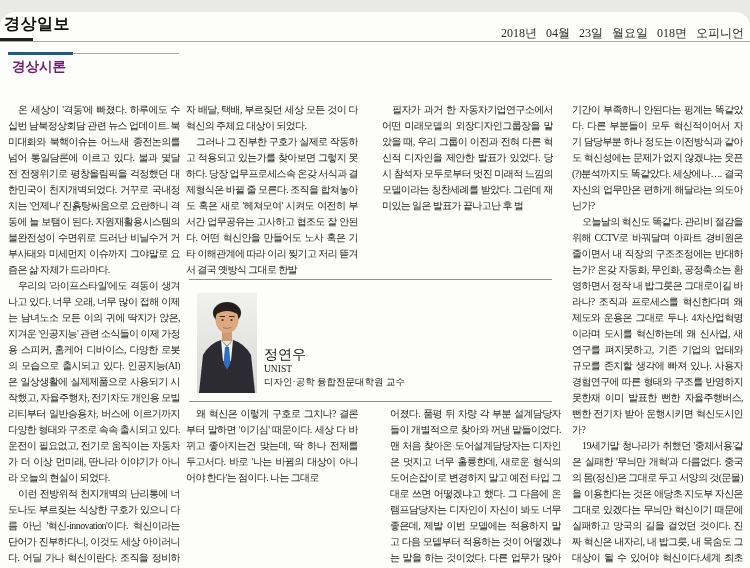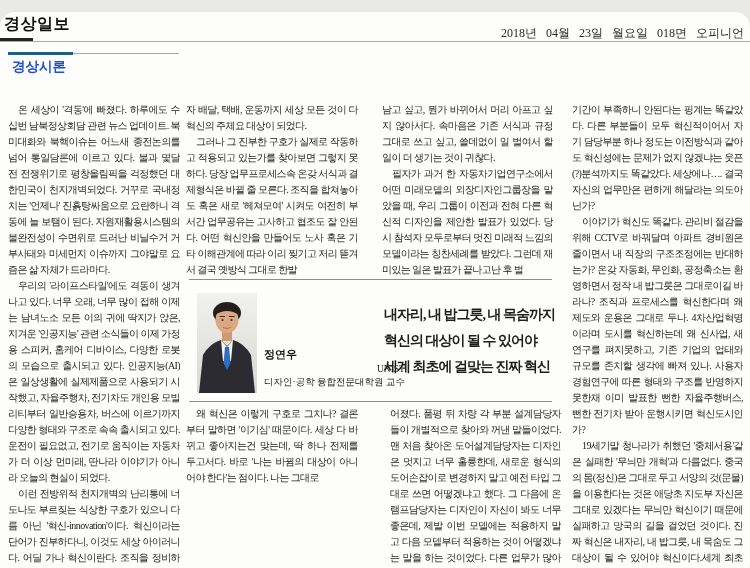--- a/index.html
+++ b/index.html
@@ -19,21 +19,21 @@
     position:absolute;right:6px;top:13px;font-size:12px;color:#2a2a2a;
     word-spacing:6px;letter-spacing:0px;
   }
   .header-rule{position:absolute;left:0;top:29px;width:750px;height:1px;background:#aaaaa6;}
   .header-rule-accent{position:absolute;left:0;top:26px;width:33px;height:3px;background:#222;}
   
   .section-bar-blue{position:absolute;left:8px;top:40px;width:65px;height:3px;}
   .section-bar-gray{position:absolute;left:73px;top:41px;width:106px;height:1px;background:#a8a8a4;}
   .section-label{
     position:absolute;left:12px;top:46px;font-family:"Liberation Sans","DejaVu Sans",sans-serif;
-    font-weight:bold;font-size:13.5px;color:#1d4ed8;
+    font-weight:bold;font-size:13.5px;color:#701a75;
   }
   
   .headline{
     position:absolute;left:194px;top:40px;width:420px;
     font-weight:bold;font-size:23px;letter-spacing:-1px;word-spacing:2px;color:#0e0e0e;
     white-space:nowrap;
   }
   
   .col{
     position:absolute;overflow:hidden;
@@ -48,22 +48,22 @@
   .col2-bot{left:186px;top:394px;width:172px;height:174px;}
   .col3-top{left:382px;top:90px;width:171px;height:176px;}
   .col3-bot{left:390px;top:394px;width:171px;height:174px;}
   .col4{left:572px;top:90px;width:171px;height:478px;}
   
   .block-rule{position:absolute;height:1px;background:#8d8d89;}
   .rule-top{left:189px;top:267px;width:363px;}
   .rule-bottom{left:189px;top:389px;width:363px;}
   .author-photo{position:absolute;left:197px;top:281px;width:60px;height:100px;}
   .author-caption{position:absolute;left:264px;top:336px;line-height:13px;}
-  .author-name{font-weight:bold;font-size:11px;color:#161616;}
-  .author-affil{font-size:9.5px;color:#222;margin-top:2px;text-align:right;}
+  .author-name{font-weight:normal;font-size:14px;color:#161616;}
+  .author-affil{font-size:9.5px;color:#222;margin-top:2px;}
   .author-title{font-size:9.5px;color:#222;text-align:center;}
   .pull-quote{
     position:absolute;left:384px;top:290px;width:170px;
     font-weight:bold;font-size:14px;line-height:26px;letter-spacing:-1px;color:#1e1e1e;
     white-space:nowrap;
   }
 </style>
 </head>
 <body>
 
@@ -79,40 +79,39 @@
   <div class="section-label">경상시론</div>
 
 
   <div class="col col1">
     <p class="indent">온 세상이 '격동'에 빠졌다. 하루에도 수십번 남북정상회담 관련 뉴스 업데이트. 북미대화와 북핵이슈는 어느새 종전논의를 넘어 통일담론에 이르고 있다. 불과 몇달 전 전쟁위기로 평창올림픽을 걱정했던 대한민국이 천지개벽되었다. 거꾸로 국내정치는 '언제나' 진흙탕싸움으로 요란하니 격동에 늘 보탬이 된다. 자원재활용시스템의 불완전성이 수면위로 드러난 비닐수거 거부사태와 미세먼지 이슈까지 그야말로 요즘은 삶 자체가 드라마다.</p>
     <p class="indent">우리의 '라이프스타일'에도 격동이 생겨나고 있다. 너무 오래, 너무 많이 접해 이제는 남녀노소 모든 이의 귀에 딱지가 앉은, 지겨운 '인공지능' 관련 소식들이 이제 가정용 스피커, 홈케어 디바이스, 다양한 로봇의 모습으로 출시되고 있다. 인공지능(AI)은 일상생활에 실제제품으로 사용되기 시작했고, 자율주행차, 전기차도 개인용 모빌리티부터 일반승용차, 버스에 이르기까지 다양한 형태와 구조로 속속 출시되고 있다. 운전이 필요없고, 전기로 움직이는 자동차가 더 이상 먼미래, 딴나라 이야기가 아니라 오늘의 현실이 되었다.</p>
     <p class="indent">이런 전방위적 천지개벽의 난리통에 너도나도 부르짖는 식상한 구호가 있으니 다름 아닌 '혁신-innovation'이다. 혁신이라는 단어가 진부하다니, 이것도 세상 아이러니다. 어딜 가나 혁신이란다. 조직을 정비하고 공장을 구성하는데도 혁신, 정치에도 혁신, 선거에도 혁신, 밥 먹는 것에도 혁신, 새 프로젝트 구성에도 혁신, 피</p>
   </div>
 
   <div class="col col2-top">
-    <p class="cont">자 배달, 택배, 운동까지 세상 모든 것이 다 혁신의 주체요 대상이 되었다.</p>
+    <p class="cont">자 배달, 택배, 부르짖던 세상 모든 것이 다 혁신의 주체요 대상이 되었다.</p>
     <p class="indent">그러나 그 진부한 구호가 실제로 작동하고 적용되고 있는가를 찾아보면 그렇지 못하다. 당장 업무프로세스속 온갖 서식과 결제형식은 바뀔 줄 모른다. 조직을 합쳐놓아도 혹은 새로 '헤쳐모여' 시켜도 여전히 부서간 업무공유는 고사하고 협조도 잘 안된다. 어떤 혁신안을 만들어도 노사 혹은 기타 이해관계에 따라 이리 찢기고 저리 뜯겨서 결국 옛방식 그대로 한발</p>
   </div>
 
   <div class="col col2-bot">
     <p class="indent">왜 혁신은 이렇게 구호로 그치나? 결론부터 말하면 '이기심' 때문이다. 세상 다 바뀌고 좋아지는건 맞는데, 딱 하나 전제를 두고서다. 바로 '나는 바뀜의 대상이 아니어야 한다'는 점이다. 나는 그대로</p>
   </div>
 
   <div class="col col3-top">
-    <p class="cont">남고 싶고, 뭔가 바뀌어서 머리 아프고 싶지 않아서다. 속마음은 기존 서식과 규정 그대로 쓰고 싶고, 쓸데없이 일 벌여서 할 일이 더 생기는 것이 귀찮다.</p>
     <p class="indent">필자가 과거 한 자동차기업연구소에서 어떤 미래모델의 외장디자인그룹장을 맡았을 때, 우리 그룹이 이전과 전혀 다른 혁신적 디자인을 제안한 발표가 있었다. 당시 참석자 모두로부터 멋진 미래적 느낌의 모델이라는 칭찬세례를 받았다. 그런데 재미있는 일은 발표가 끝나고난 후 벌</p>
   </div>
 
   <div class="col col3-bot">
     <p class="cont">어졌다. 품평 뒤 차량 각 부분 설계담당자들이 개별적으로 찾아와 꺼낸 말들이었다. 맨 처음 찾아온 도어설계담당자는 디자인은 멋지고 너무 훌륭한데, 새로운 형식의 도어손잡이로 변경하지 말고 예전 타입 그대로 쓰면 어떻겠냐고 했다. 그 다음에 온 램프담당자는 디자인이 자신이 봐도 너무 좋은데, 제발 이번 모델에는 적용하지 말고 다음 모델부터 적용하는 것이 어떻겠냐는 말을 하는 것이었다. 다른 업무가 많아 바쁘고, 신모델 개발 및 검증</p>
   </div>
 
   <div class="col col4">
     <p class="cont">기간이 부족하니 안된다는 핑계는 똑같았다. 다른 부분들이 모두 혁신적이어서 자기 담당부분 하나 정도는 이전방식과 같아도 혁신성에는 문제가 없지 않겠냐는 웃픈(?)분석까지도 똑같았다. 세상에나…. 결국 자신의 업무만은 편하게 해달라는 의도아닌가?</p>
-    <p class="indent">이야기가 혁신도 똑같다. 관리비 절감을 위해 CCTV로 바꿔달며 아파트 경비원은 줄이면서 내 직장의 구조조정에는 반대하는가? 온갖 자동화, 무인화, 공정축소는 환영하면서 정작 내 밥그릇은 그대로이길 바라나? 조직과 프로세스를 혁신한다며 왜 제도와 운용은 그대로 두나. 4차산업혁명이라며 도시를 혁신하는데 왜 신사업, 새연구를 펴지못하고, 기존 기업의 업태와 규모를 존치할 생각에 빠져 있나. 사용자경험연구에 따른 형태와 구조를 반영하지 못한채 이미 발표한 뻔한 자율주행버스, 뻔한 전기차 받아 운행시키면 혁신도시인가?</p>
+    <p class="indent">오늘날의 혁신도 똑같다. 관리비 절감을 위해 CCTV로 바꿔달며 아파트 경비원은 줄이면서 내 직장의 구조조정에는 반대하는가? 온갖 자동화, 무인화, 공정축소는 환영하면서 정작 내 밥그릇은 그대로이길 바라나? 조직과 프로세스를 혁신한다며 왜 제도와 운용은 그대로 두나. 4차산업혁명이라며 도시를 혁신하는데 왜 신사업, 새연구를 펴지못하고, 기존 기업의 업태와 규모를 존치할 생각에 빠져 있나. 사용자경험연구에 따른 형태와 구조를 반영하지 못한채 이미 발표한 뻔한 자율주행버스, 뻔한 전기차 받아 운행시키면 혁신도시인가?</p>
     <p class="indent">19세기말 청나라가 취했던 '중체서용'같은 실패한 '무늬만 개혁'과 다름없다. 중국의 몸(정신)은 그대로 두고 서양의 것(문물)을 이용한다는 것은 애당초 지도부 자신은 그대로 있겠다는 무늬만 혁신이기 때문에 실패하고 망국의 길을 걸었던 것이다. 진짜 혁신은 내자리, 내 밥그릇, 내 목숨도 그 대상이 될 수 있어야 혁신이다.세계 최초와 세계 초일류는 진짜 혁신에 대한 보상일 따름이다. 이쯤에서 묻고 싶다. 혁신을 외치는 당신에게 '너가 진짜로 원하는 게 뭐야?'</p>
   </div>
 
   <div class="block-rule rule-top"></div>
   <div class="block-rule rule-bottom"></div>
 
   <div class="author-photo">
     <svg width="60" height="100" viewBox="0 0 60 100" xmlns="http://www.w3.org/2000/svg">
       <defs>
         <linearGradient id="bg" x1="0" y1="0" x2="0" y2="1">
@@ -135,19 +134,14 @@
       <polygon points="28,54 32,54 33.5,70 30,77 26.5,70" fill="#2f6fc1"></polygon>
     </svg>
   </div>
 
   <div class="author-caption">
     <div class="author-name">정연우</div>
     <div class="author-affil">UNIST</div>
     <div class="author-title">디자인·공학 융합전문대학원 교수</div>
   </div>
 
-  <div class="pull-quote">
-    <div>내자리, 내 밥그릇, 내 목숨까지</div>
-    <div>혁신의 대상이 될 수 있어야</div>
-    <div>세계 최초에 걸맞는 진짜 혁신</div>
-  </div>
 
 </div>
 
 </body></html>

